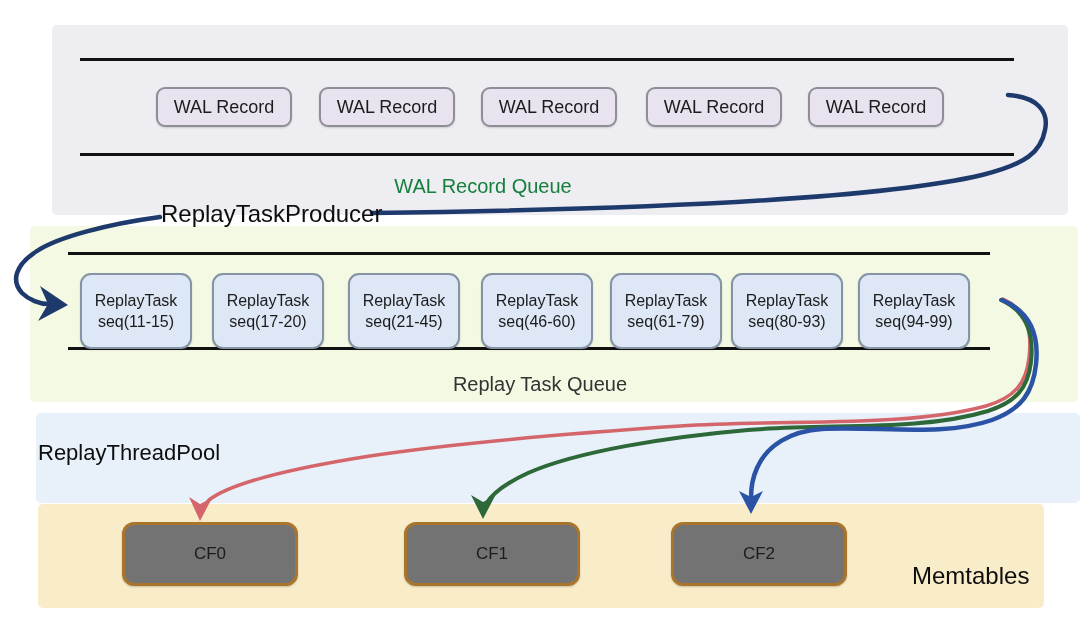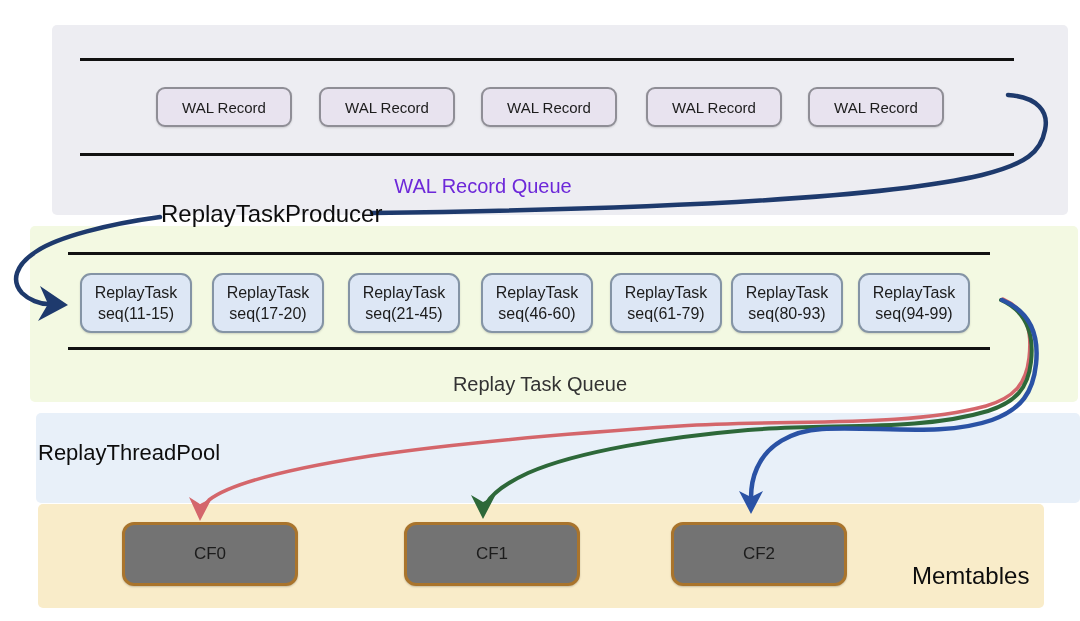--- a/index.html
+++ b/index.html
@@ -10,30 +10,30 @@
   .band-replay{left:30px;top:226px;width:1048px;height:176px;background:#f3f9e2;}
   .band-pool{left:36px;top:413px;width:1044px;height:90px;background:#e8f0f9;}
   .band-mem{left:38px;top:504px;width:1006px;height:104px;background:#f9ecc9;}
   .qline{position:absolute;height:3px;background:#111111;}
   .wal-line-top{left:80px;top:58px;width:934px;}
   .wal-line-bottom{left:80px;top:153px;width:934px;}
   .replay-line-top{left:68px;top:252px;width:922px;}
   .replay-line-bottom{left:68px;top:347px;width:922px;}
   .wal-box{position:absolute;top:87px;width:136px;height:40px;background:#e8e3ef;
     border:2px solid #8f8e96;border-radius:9px;display:flex;align-items:center;justify-content:center;
-    font-size:15px;box-sizing:border-box;box-shadow:0 1px 2px rgba(0,0,0,0.15);}
-  .task-box{position:absolute;top:273px;width:112px;height:60px;background:#dde7f5;
+    font-size:18px;box-sizing:border-box;box-shadow:0 1px 2px rgba(0,0,0,0.15);}
+  .task-box{position:absolute;top:273px;width:112px;height:76px;background:#dde7f5;
     border:2px solid #8494a5;border-radius:11px;display:flex;flex-direction:column;align-items:center;
     justify-content:center;font-size:16px;line-height:21px;box-sizing:border-box;
     box-shadow:0 1px 2px rgba(0,0,0,0.15);}
   .cf-box{position:absolute;top:522px;width:176px;height:64px;background:#737373;
     border:3px solid #a9742c;border-radius:12px;display:flex;align-items:center;justify-content:center;
     font-size:17px;box-sizing:border-box;box-shadow:0 1px 2px rgba(0,0,0,0.2);}
   .lbl{position:absolute;white-space:nowrap;z-index:10;}
-  .lbl-wal-queue{left:52px;top:175px;width:862px;text-align:center;font-size:20px;color:#6d28d9;}
+  .lbl-wal-queue{left:52px;top:175px;width:862px;text-align:center;font-size:20px;color:#15803d;}
   .lbl-replay-queue{left:30px;top:373px;width:1020px;text-align:center;font-size:20px;color:#333;}
   .lbl-producer{left:161px;top:200px;font-size:24px;color:#0d0d0d;}
   .lbl-pool{left:38px;top:440px;font-size:22px;color:#0d0d0d;}
   .lbl-mem{left:912px;top:562px;font-size:24px;color:#0d0d0d;}
   svg.arrows{position:absolute;left:0;top:0;z-index:5;pointer-events:none;}
 </style>
 </head>
 <body>
 
 <div class="stage">

